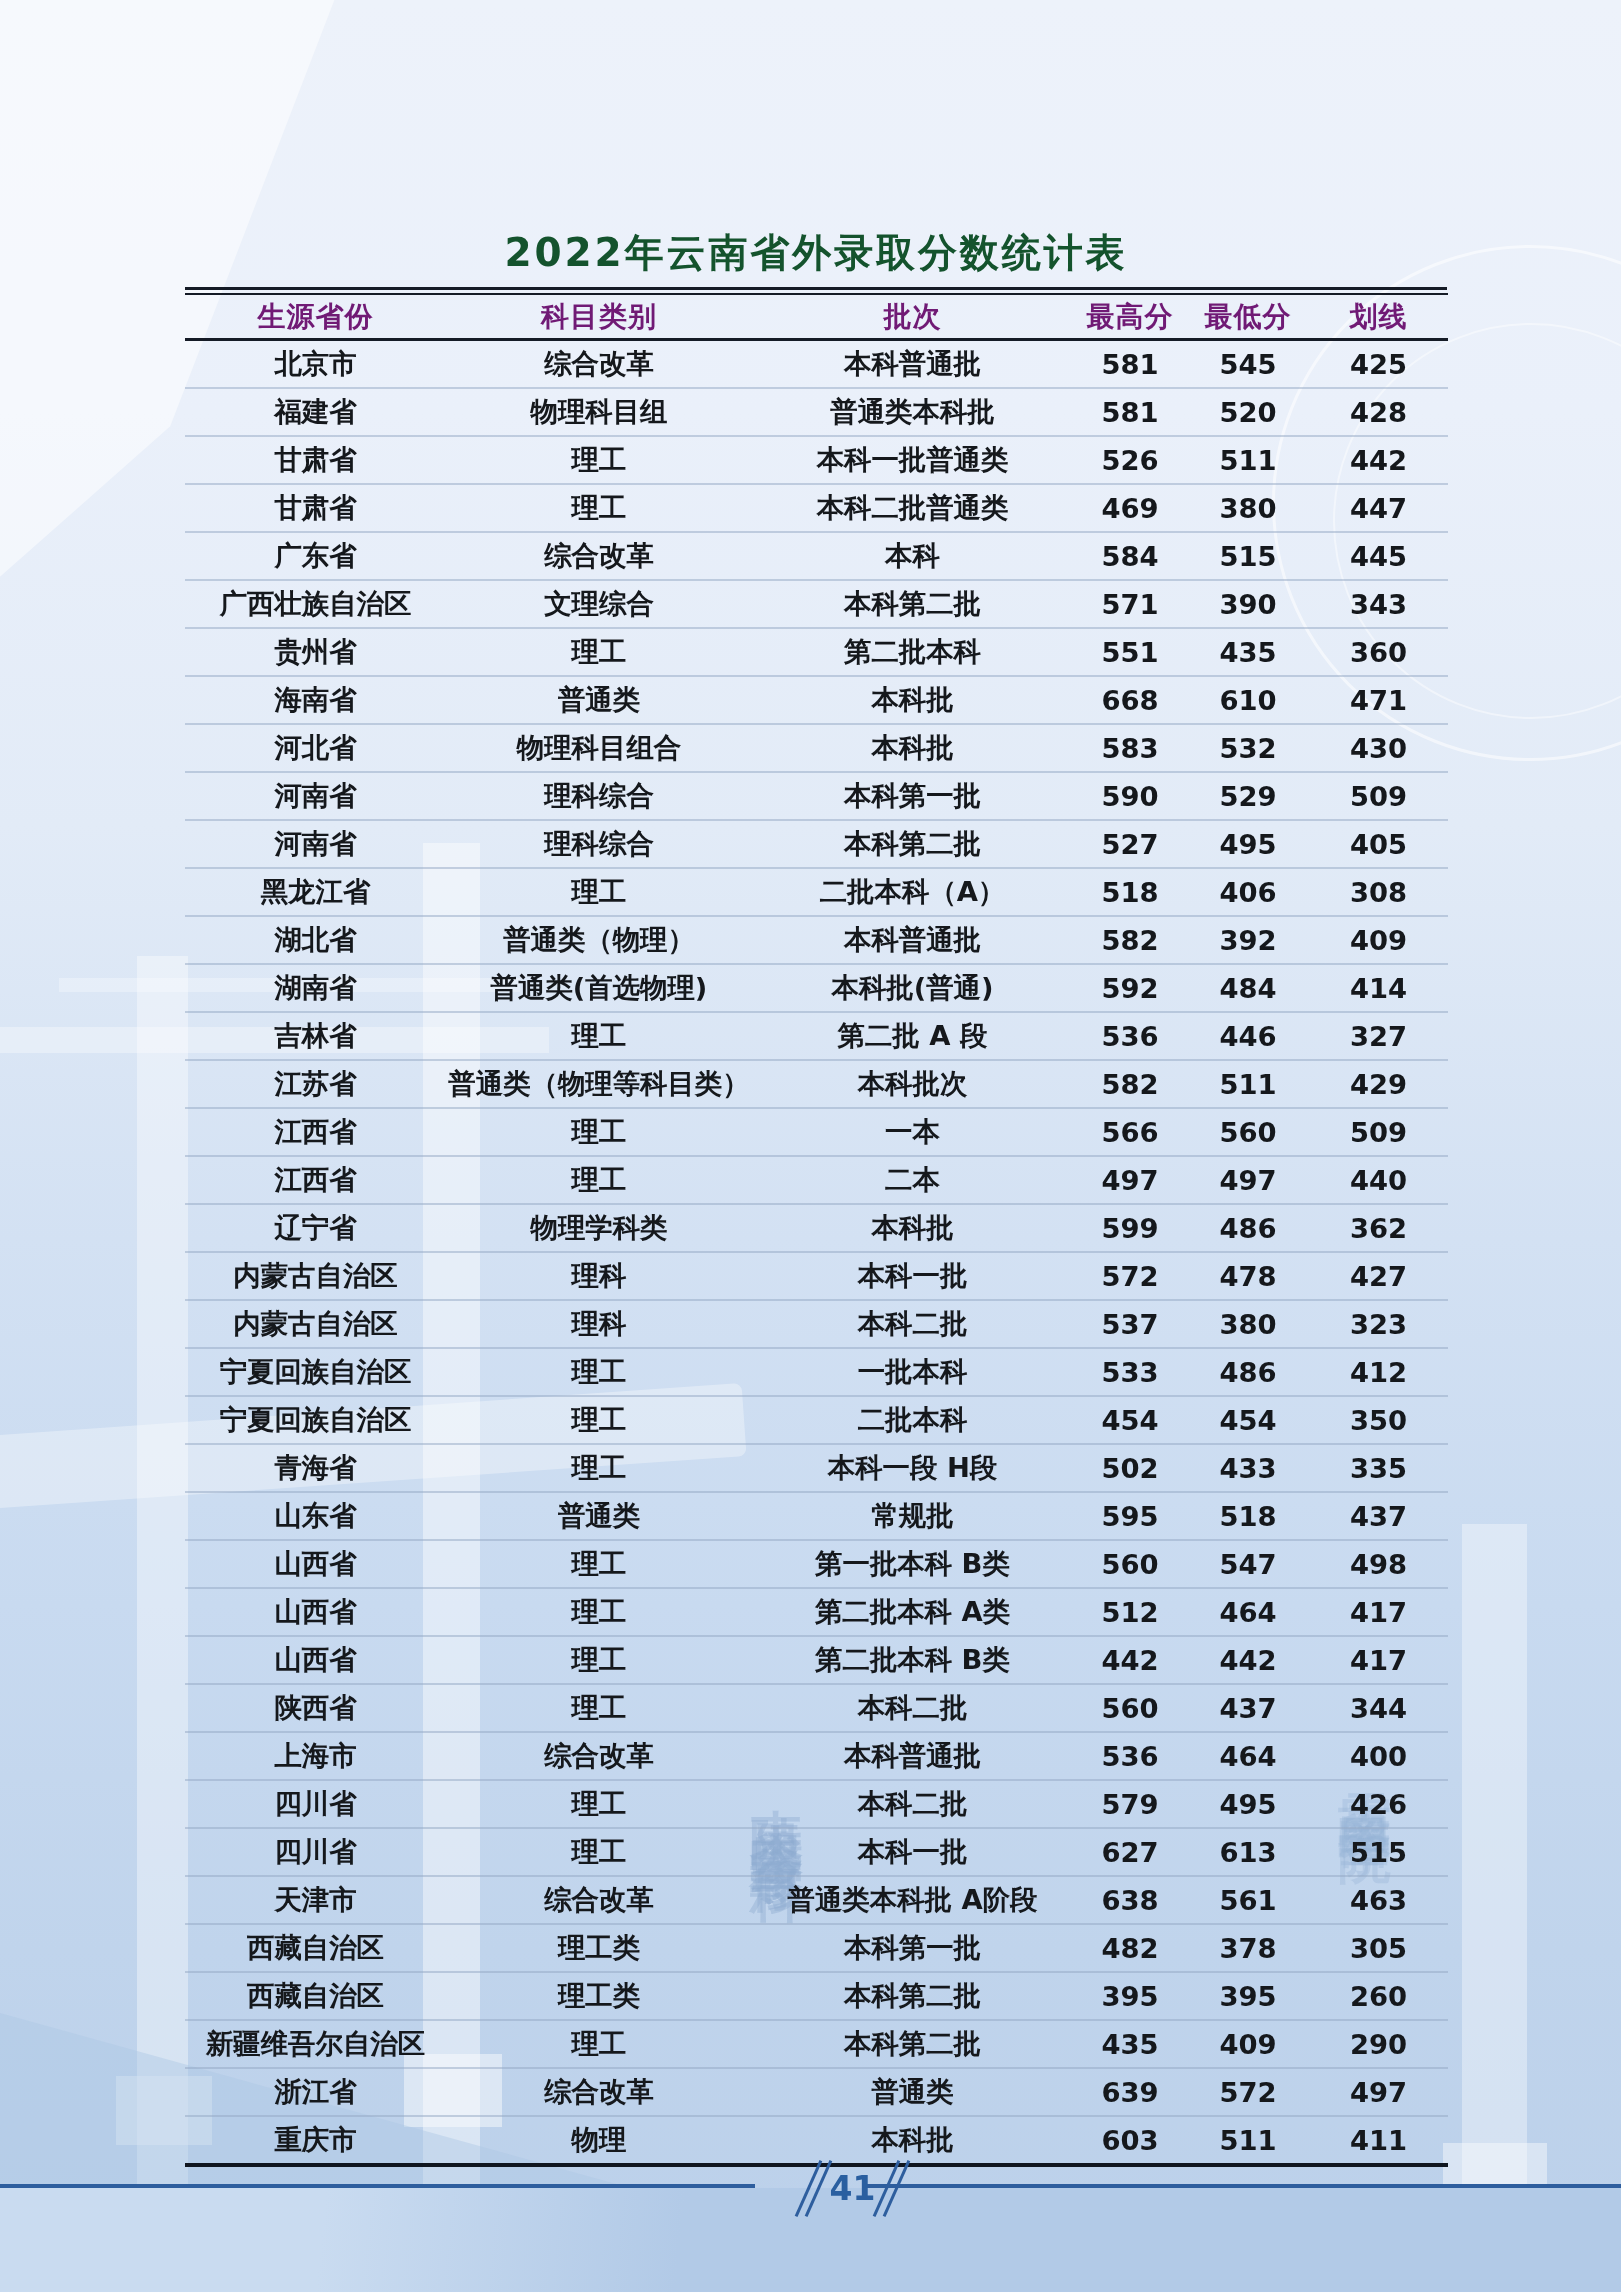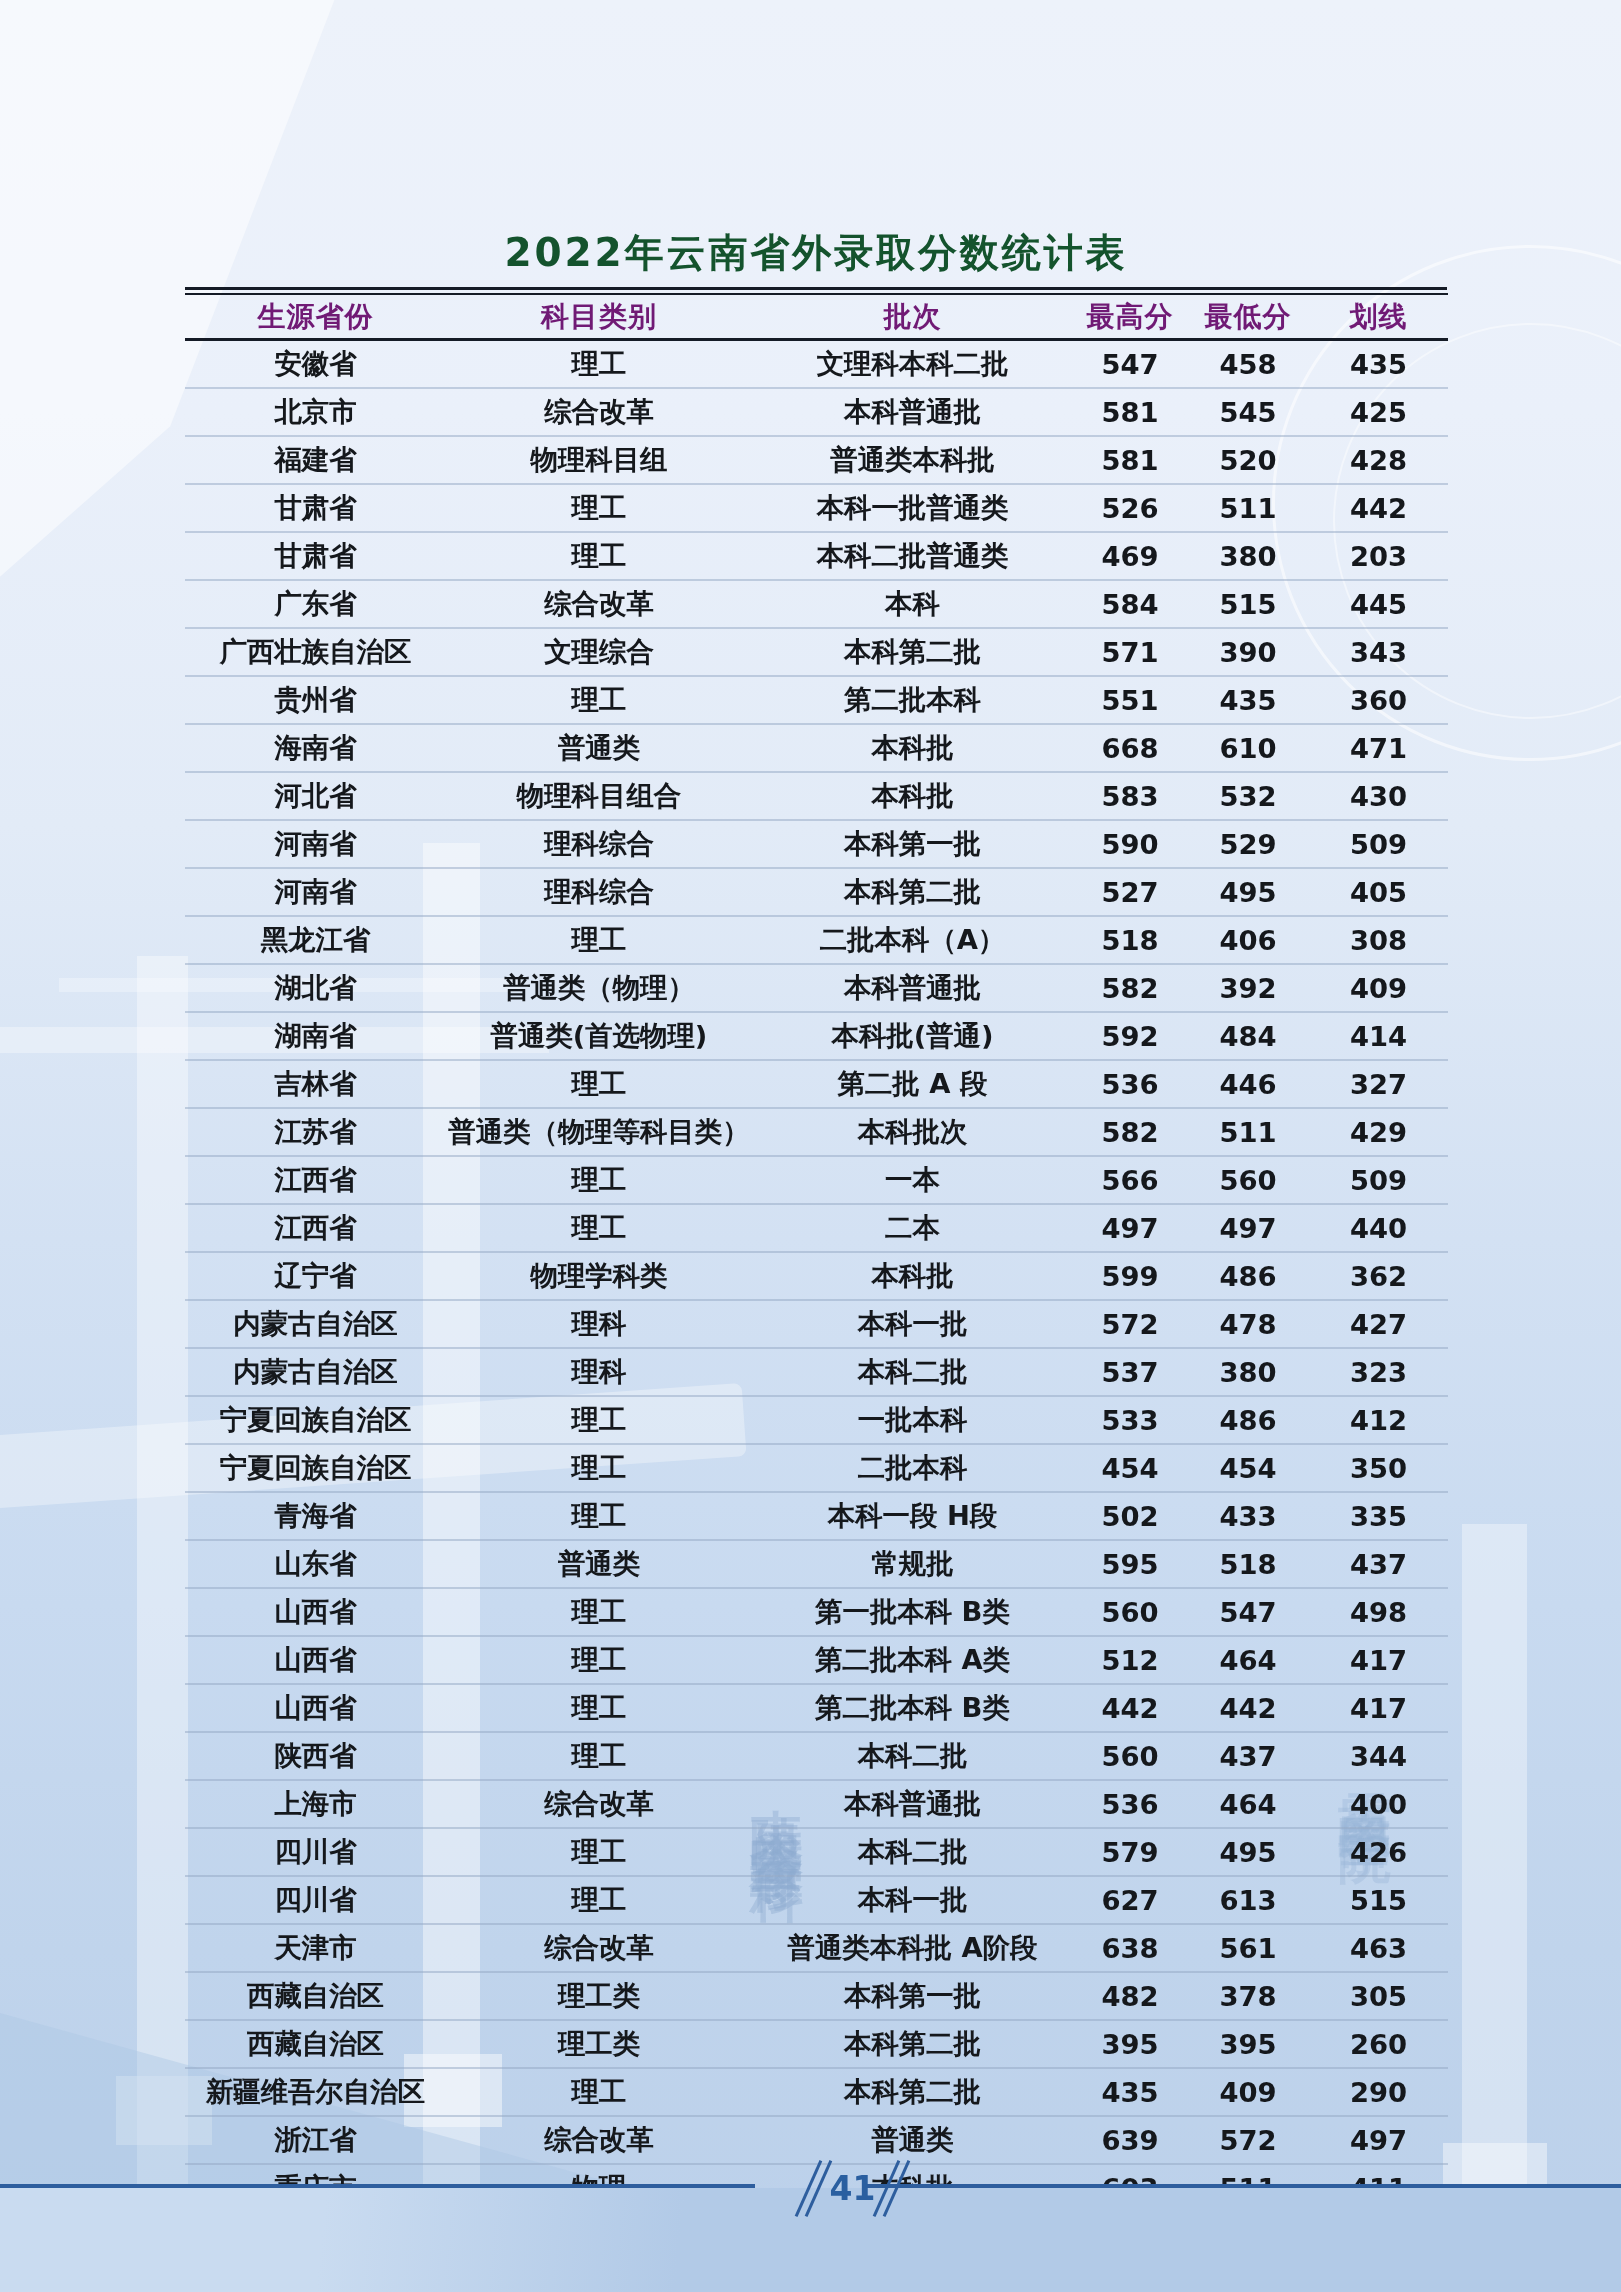--- a/index.html
+++ b/index.html
@@ -98,28 +98,20 @@
           <th>生源省份</th>
           <th>科目类别</th>
           <th>批次</th>
           <th>最高分</th>
           <th>最低分</th>
           <th>划线</th>
         </tr>
     </thead>
     <tbody id="table-body">
         <tr>
-          <td>安徽省</td>
-          <td>理工</td>
-          <td>文理科本科二批</td>
-          <td>547</td>
-          <td>458</td>
-          <td>435</td>
-        </tr>
-        <tr>
           <td>北京市</td>
           <td>综合改革</td>
           <td>本科普通批</td>
           <td>581</td>
           <td>545</td>
           <td>425</td>
         </tr>
         <tr>
           <td>福建省</td>
           <td>物理科目组</td>
@@ -135,21 +127,21 @@
           <td>526</td>
           <td>511</td>
           <td>442</td>
         </tr>
         <tr>
           <td>甘肃省</td>
           <td>理工</td>
           <td>本科二批普通类</td>
           <td>469</td>
           <td>380</td>
-          <td>203</td>
+          <td>447</td>
         </tr>
         <tr>
           <td>广东省</td>
           <td>综合改革</td>
           <td>本科</td>
           <td>584</td>
           <td>515</td>
           <td>445</td>
         </tr>
         <tr>

